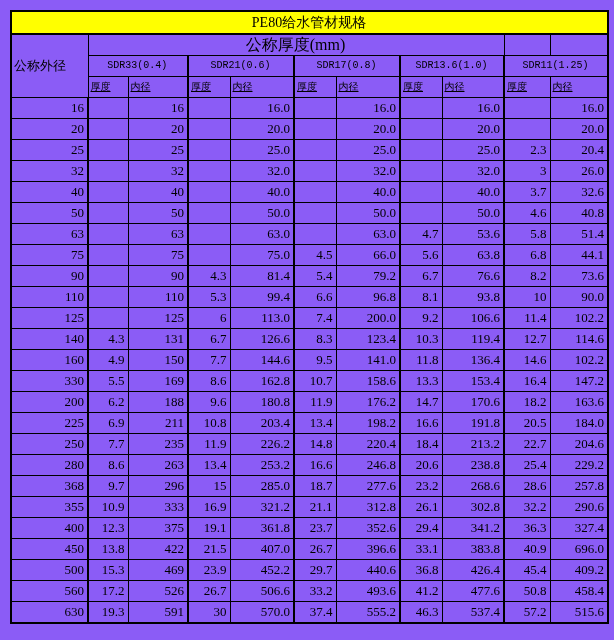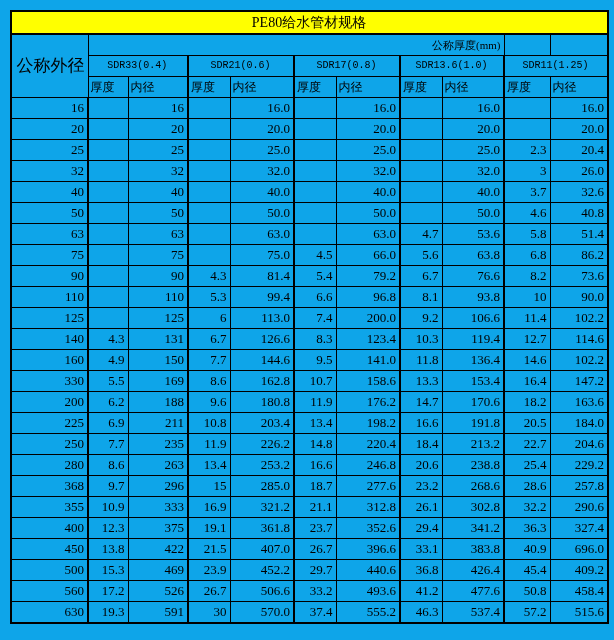--- a/index.html
+++ b/index.html
@@ -3,21 +3,21 @@
 <meta charset="utf-8">
 <style>
   html,body{margin:0;padding:0;}
   body{
     width:614px;height:640px;
     background:#ffffff;
     font-family:"Liberation Serif","DejaVu Serif",serif;
     color:#000;
     overflow:hidden;
   }
-  .page{position:relative;width:614px;height:640px;background:#0ea5e9;}
+  .page{position:relative;width:614px;height:640px;background:#8b5cf6;}
   table.spec{
     position:absolute;left:10px;top:10px;
     width:599px;
     border-collapse:collapse;
     table-layout:fixed;
     border:2px solid #000;
     font-size:13px;
   }
   table.spec th, table.spec td{
     border:1px solid #000;
@@ -37,31 +37,31 @@
   col.c-t5{width:46px;} col.c-d5{width:58px;}
 
   tr.title-row td{
     background:#ffff00;
     text-align:center;
     font-size:14px;
     height:21px;line-height:21px;
     border-bottom:2px solid #000;
   }
   th.od-head{
-    text-align:right;vertical-align:middle;font-size:17px;
+    text-align:left;vertical-align:middle;font-size:13px;
     border-right:2px solid #000;
   }
   th.thk-head{
-    text-align:right;height:25px;line-height:25px;font-size:11px;
+    text-align:center;height:25px;line-height:25px;font-size:16px;
   }
   th.sdr-head{
     text-align:center;height:23px;line-height:23px;font-size:10px;font-family:Liberation Mono, monospace;
   }
   th.sub-head{
-    text-align:left;height:22px;line-height:22px;font-size:12px;
+    text-align:left;height:22px;line-height:22px;font-size:10px;text-decoration:underline;
   }
   td.num, th.empty-head{height:20px;}
   td.num{text-align:right;}
   .grp-end{border-right-width:2px !important;}
 </style>
 </head>
 <body>
 
 <div class="page">
   <table class="spec">
@@ -204,21 +204,21 @@
           <td class="num grp-end">75</td>
           <td class="num"></td>
           <td class="num grp-end">75</td>
           <td class="num"></td>
           <td class="num grp-end">75.0</td>
           <td class="num">4.5</td>
           <td class="num grp-end">66.0</td>
           <td class="num">5.6</td>
           <td class="num grp-end">63.8</td>
           <td class="num">6.8</td>
-          <td class="num">86.2</td>
+          <td class="num">44.1</td>
         </tr>
         <tr>
           <td class="num grp-end">90</td>
           <td class="num"></td>
           <td class="num grp-end">90</td>
           <td class="num">4.3</td>
           <td class="num grp-end">81.4</td>
           <td class="num">5.4</td>
           <td class="num grp-end">79.2</td>
           <td class="num">6.7</td>

